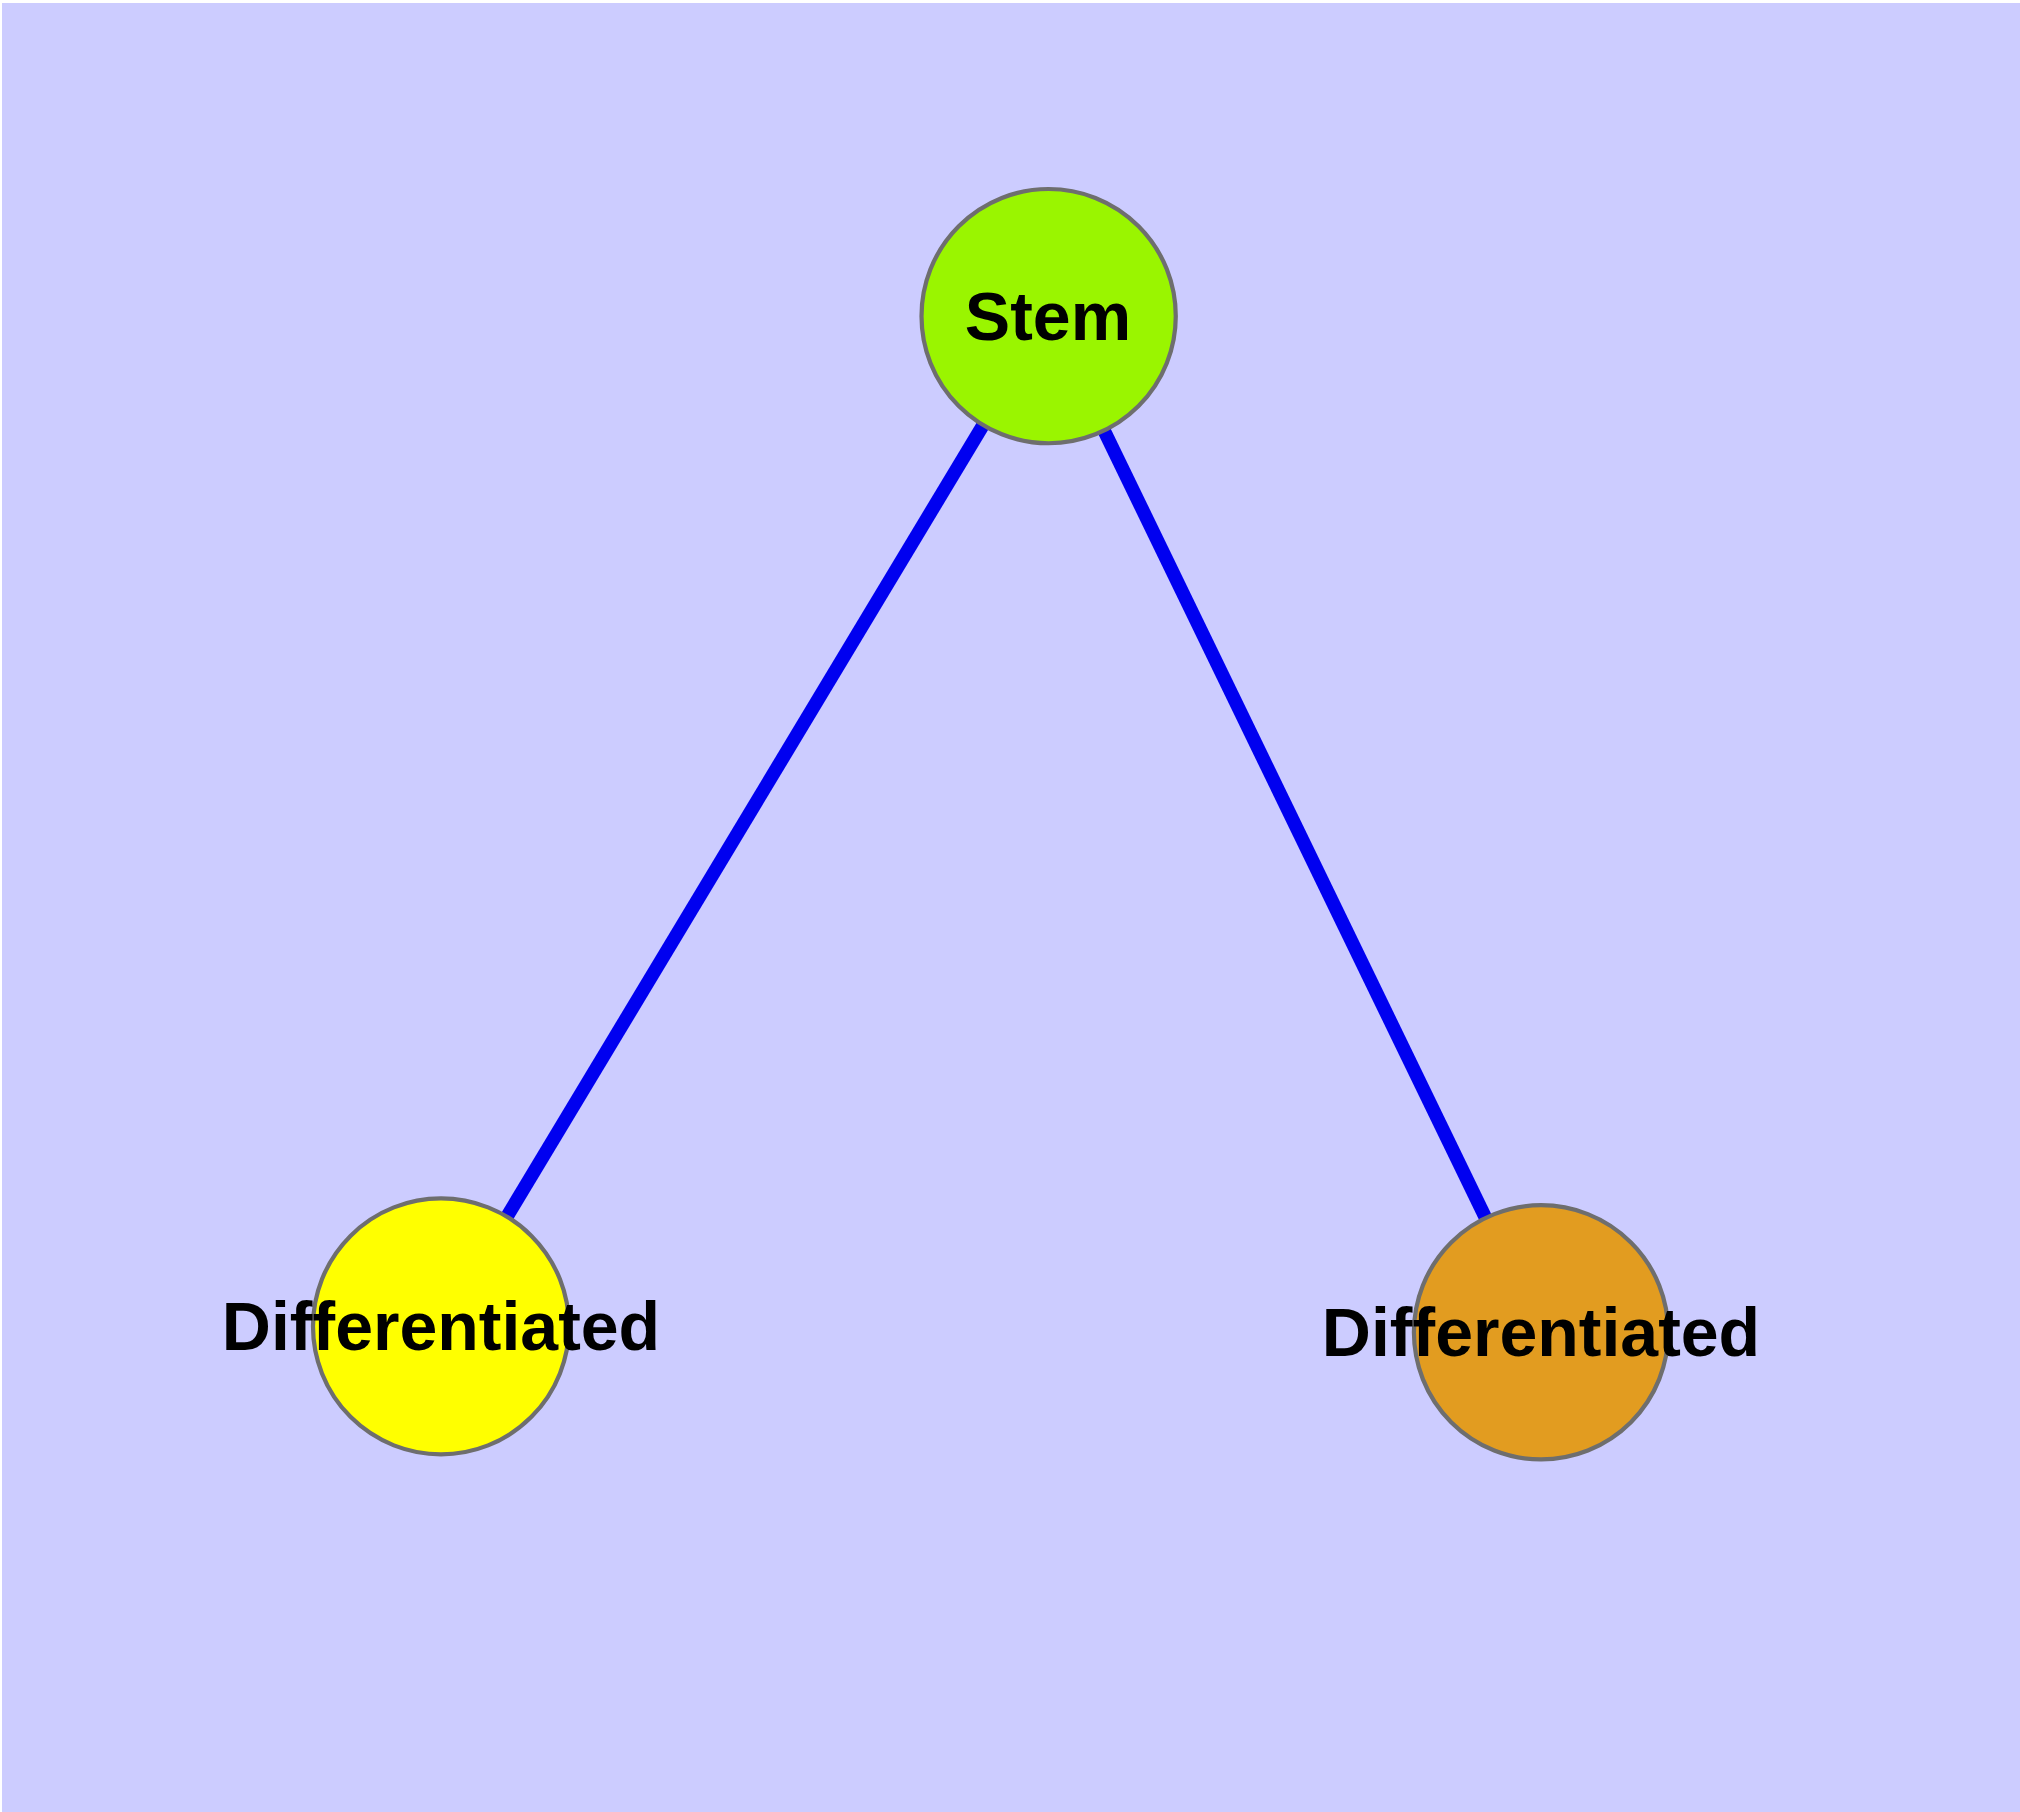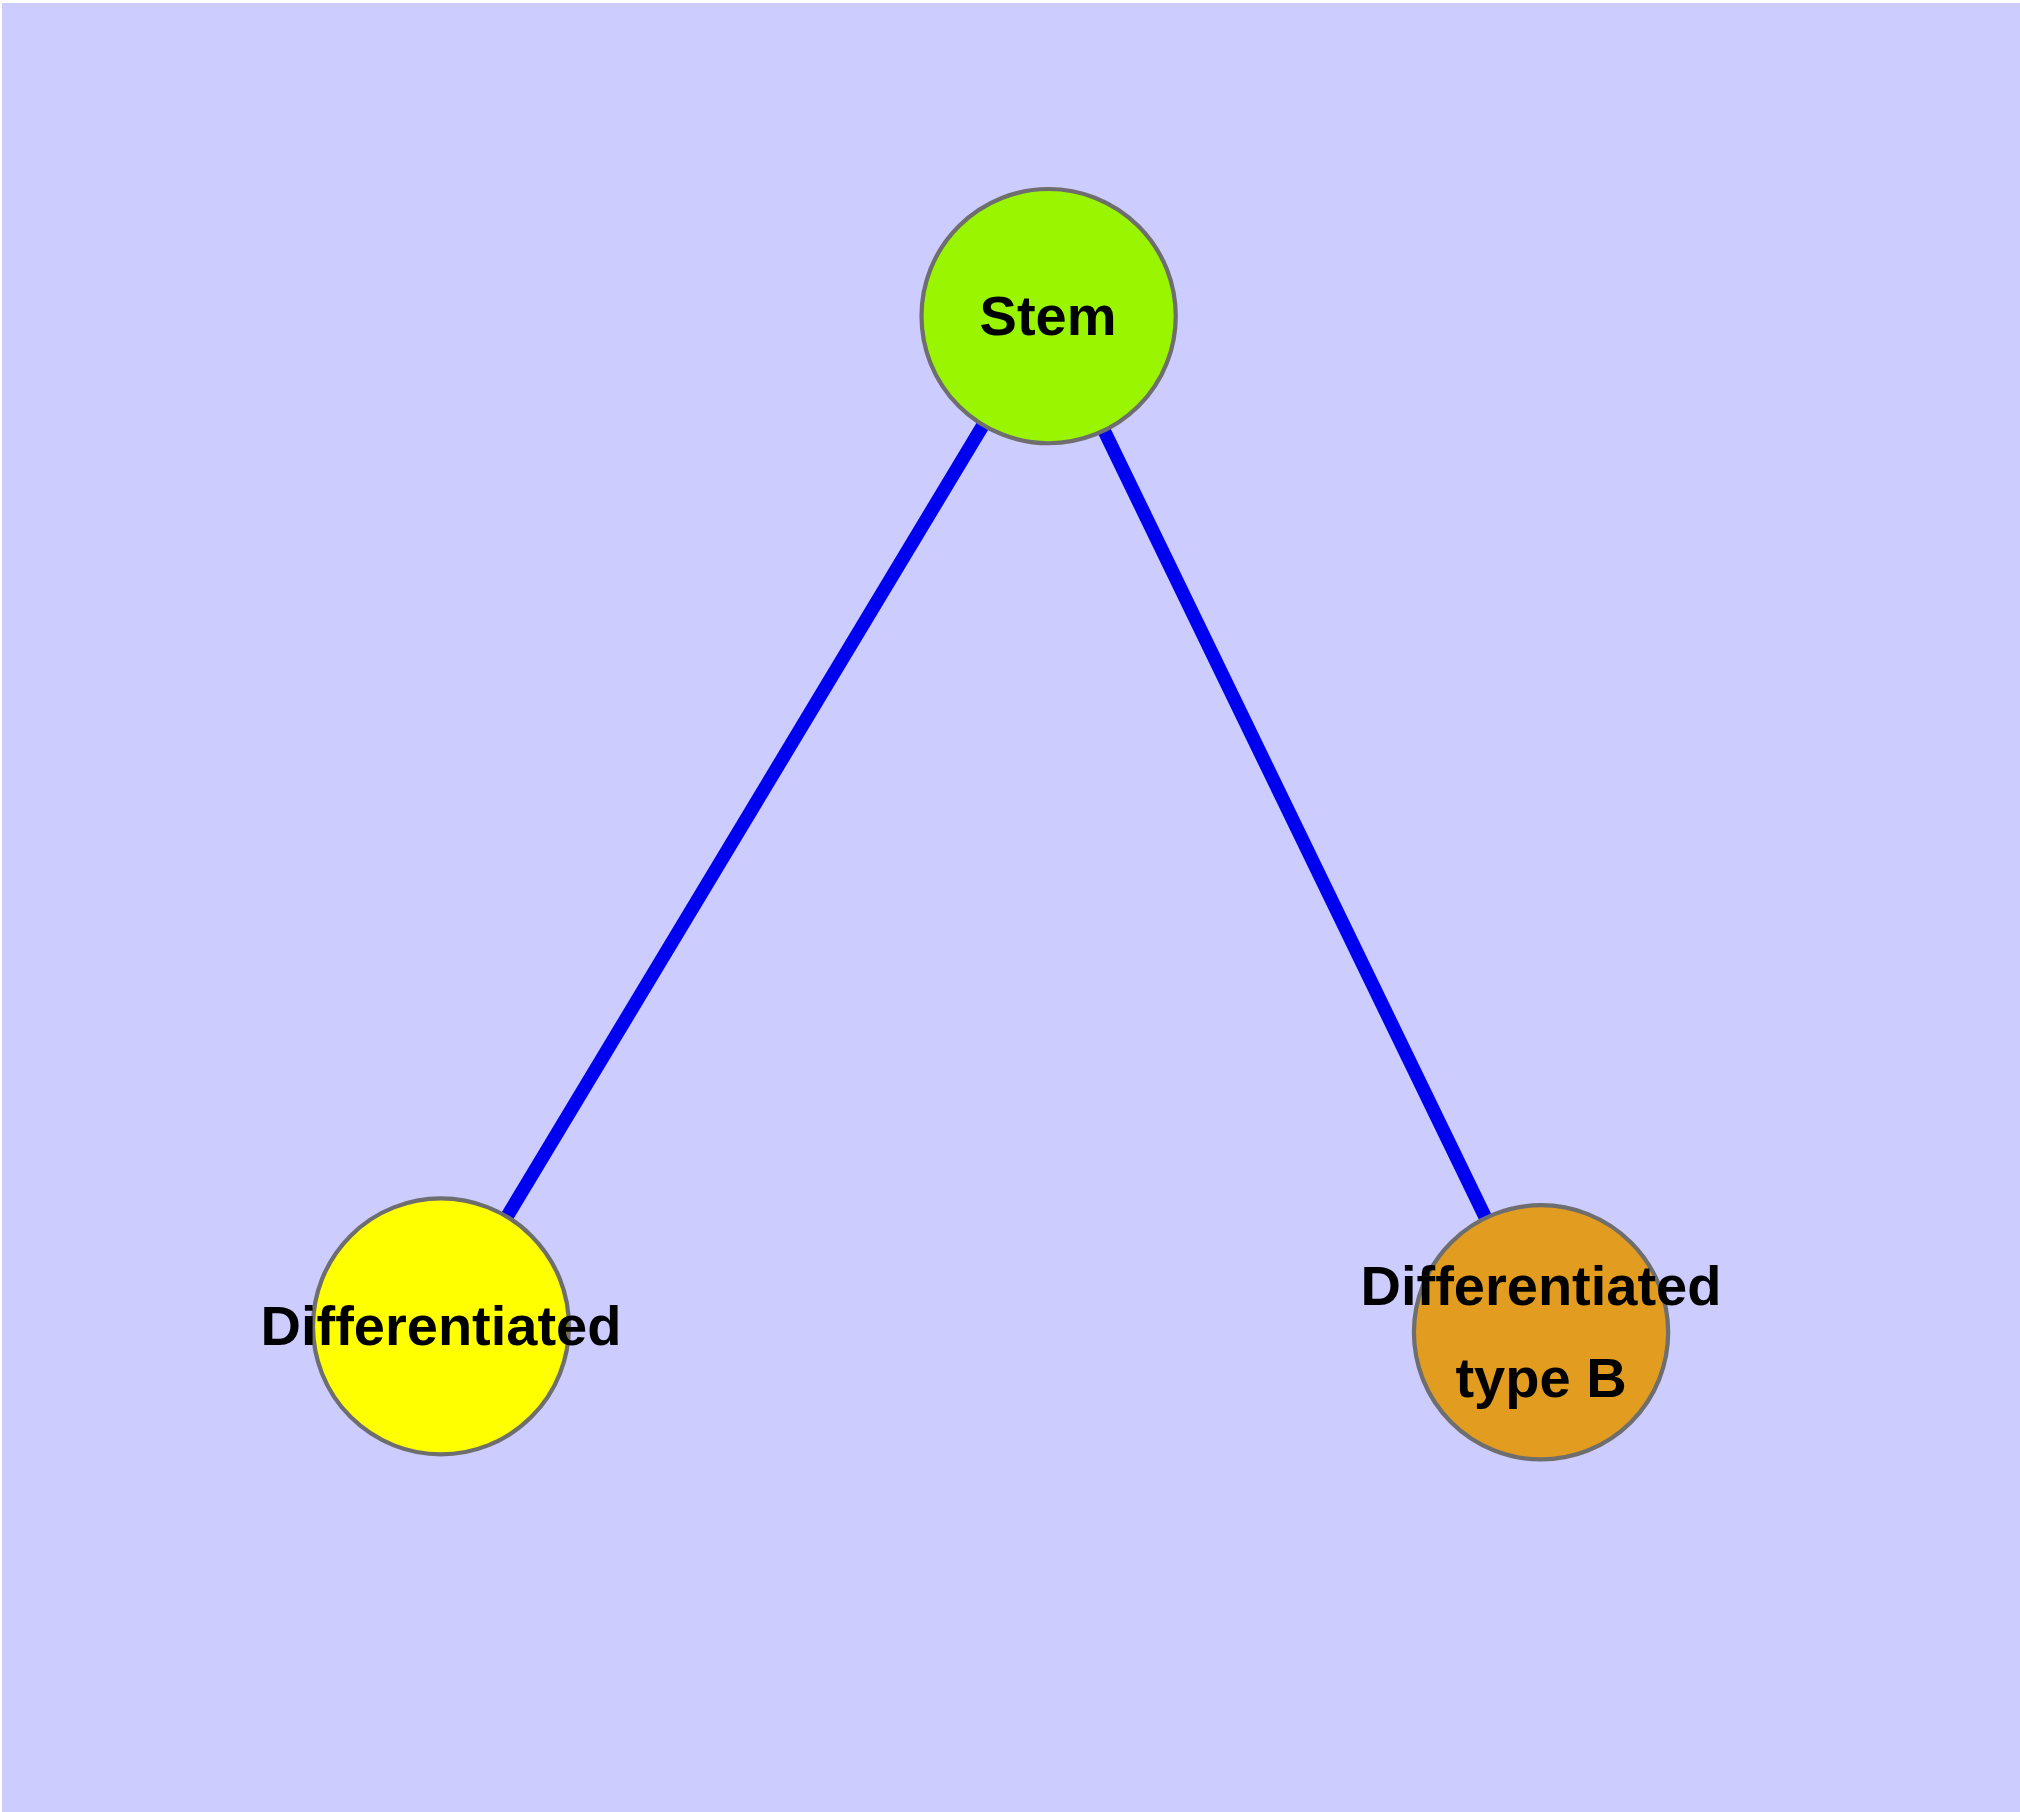--- a/index.html
+++ b/index.html
@@ -34,23 +34,23 @@
     position: absolute;
     left: 0; top: 0;
     width: 2021px;
     height: 1812px;
   }
   .node-label {
     position: absolute;
     transform: translate(-50%, -50%);
     color: #000000;
     font-weight: bold;
-    font-size: 56px;
+    font-size: 68px;
     line-height: 92px;
-    text-align: center;
+    text-align: right;
     white-space: nowrap;
     letter-spacing: 0px;
   }
 </style>
 </head>
 <body>
 
 <div class="canvas">
 
   <svg class="graph" viewBox="0 0 2384 2138" xmlns="http://www.w3.org/2000/svg">
@@ -65,19 +65,18 @@
   <div class="node-label" style="left: 1048px; top: 316px;">
     <span>Stem</span>
   </div>
 
   <div class="node-label" style="left: 441px; top: 1326px;">
     <div>Differentiated</div>
   </div>
 
   <div class="node-label" style="left: 1541px; top: 1332px;">
     <div>Differentiated</div>
-    <div>type B</div>
   </div>
 
   <div class="frame-top"></div>
   <div class="frame-left"></div>
 </div>
 
 
 </body></html>

